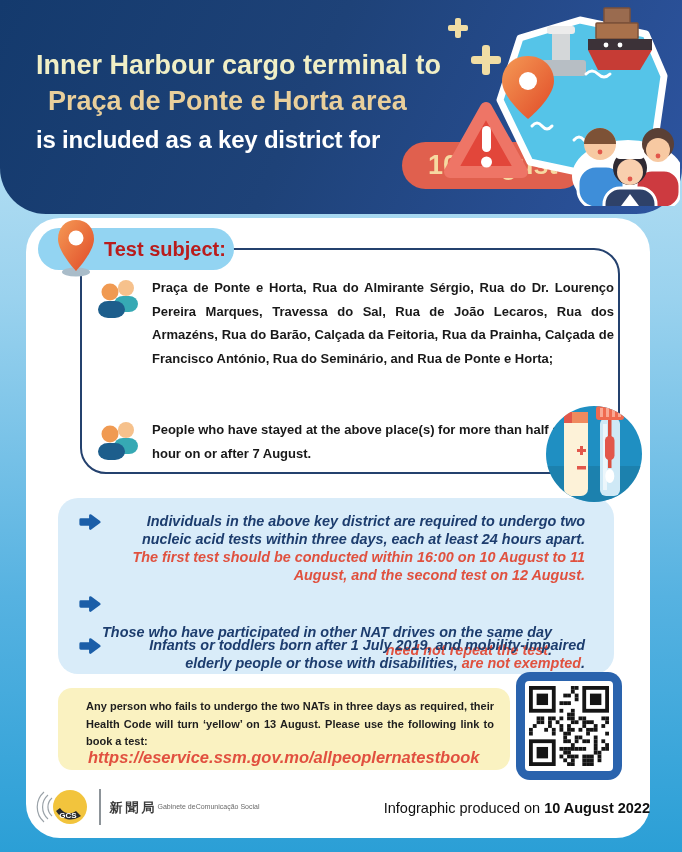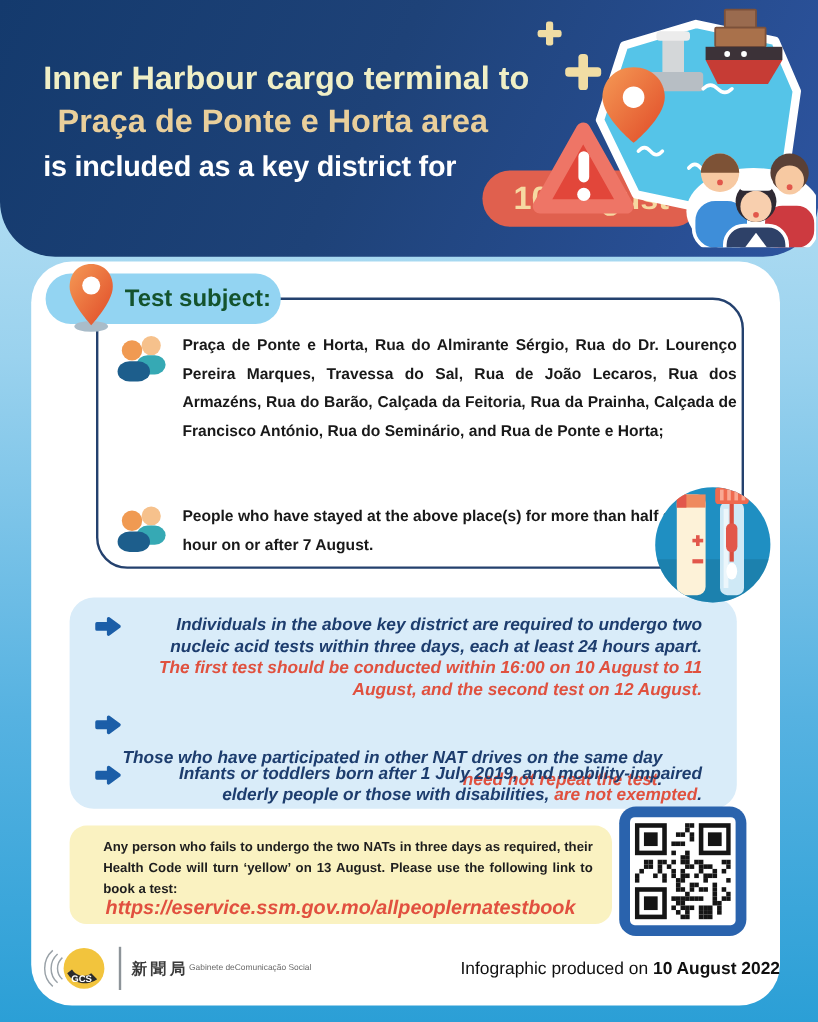--- a/index.html
+++ b/index.html
@@ -21,21 +21,21 @@
   .illus{position:absolute;right:2px;top:4px;width:252px;height:202px;}
 
   
   .card{position:absolute;left:26px;top:218px;width:624px;height:620px;
     background:#ffffff;border-radius:34px;}
 
   
   .pill{position:absolute;left:38px;top:228px;width:196px;height:42px;
     background:#93d4f2;border-radius:22px;}
   .pill .label{position:absolute;left:66px;top:0;line-height:42px;font-size:20px;
-    font-weight:bold;color:#14532d;white-space:nowrap;}
+    font-weight:bold;color:#b91c1c;white-space:nowrap;}
   .pill .pin{position:absolute;left:16px;top:-10px;width:44px;height:60px;}
 
   
   .subject-box{position:absolute;left:80px;top:248px;width:540px;height:226px;
     border:2.5px solid #24416e;border-radius:26px;background:#fff;box-sizing:border-box;}
   .subject-item{position:absolute;display:flex;gap:10px;}
   .si1{left:14px;top:26px;}
   .si2{left:14px;top:168px;}
   .subject-item svg{width:46px;height:42px;flex:0 0 auto;margin-top:2px;}
   .subject-item p{margin:0;font-size:13px;font-weight:bold;color:#191919;line-height:23.5px;}

